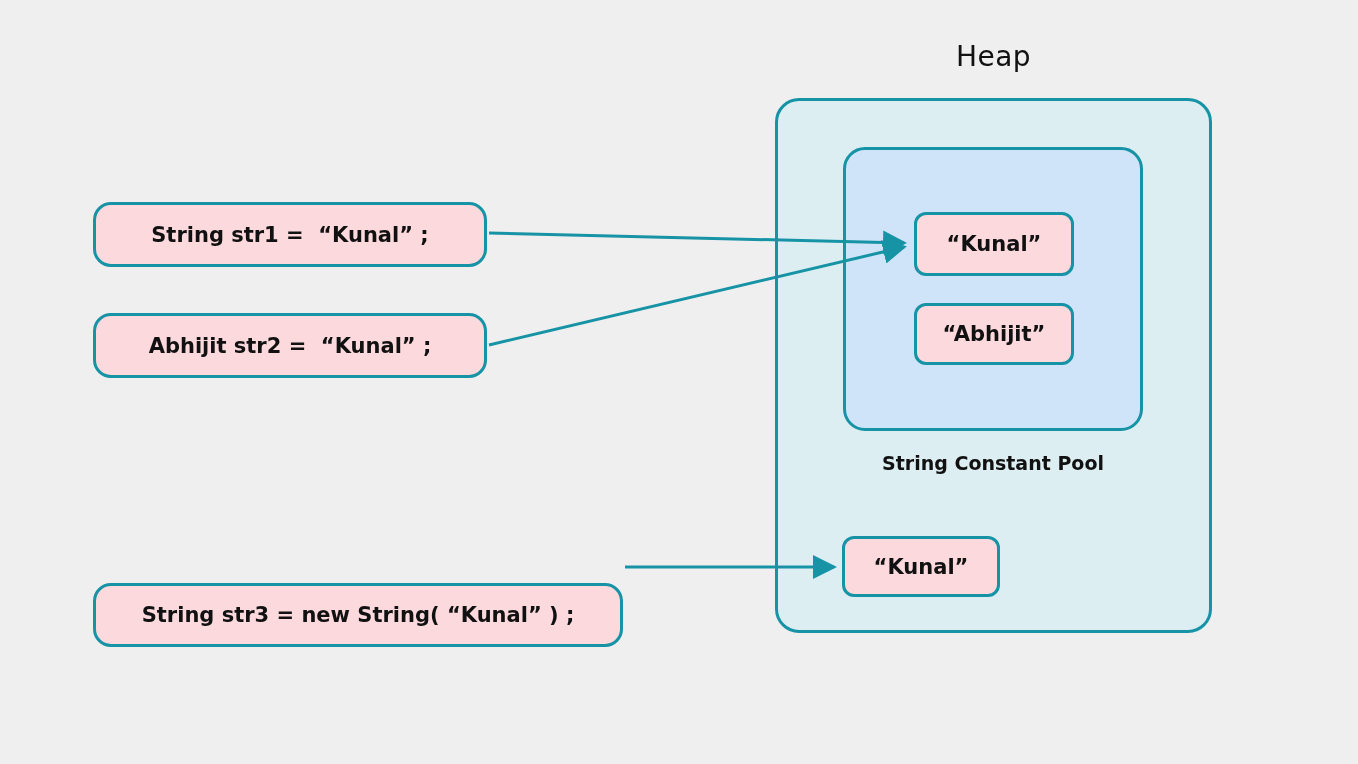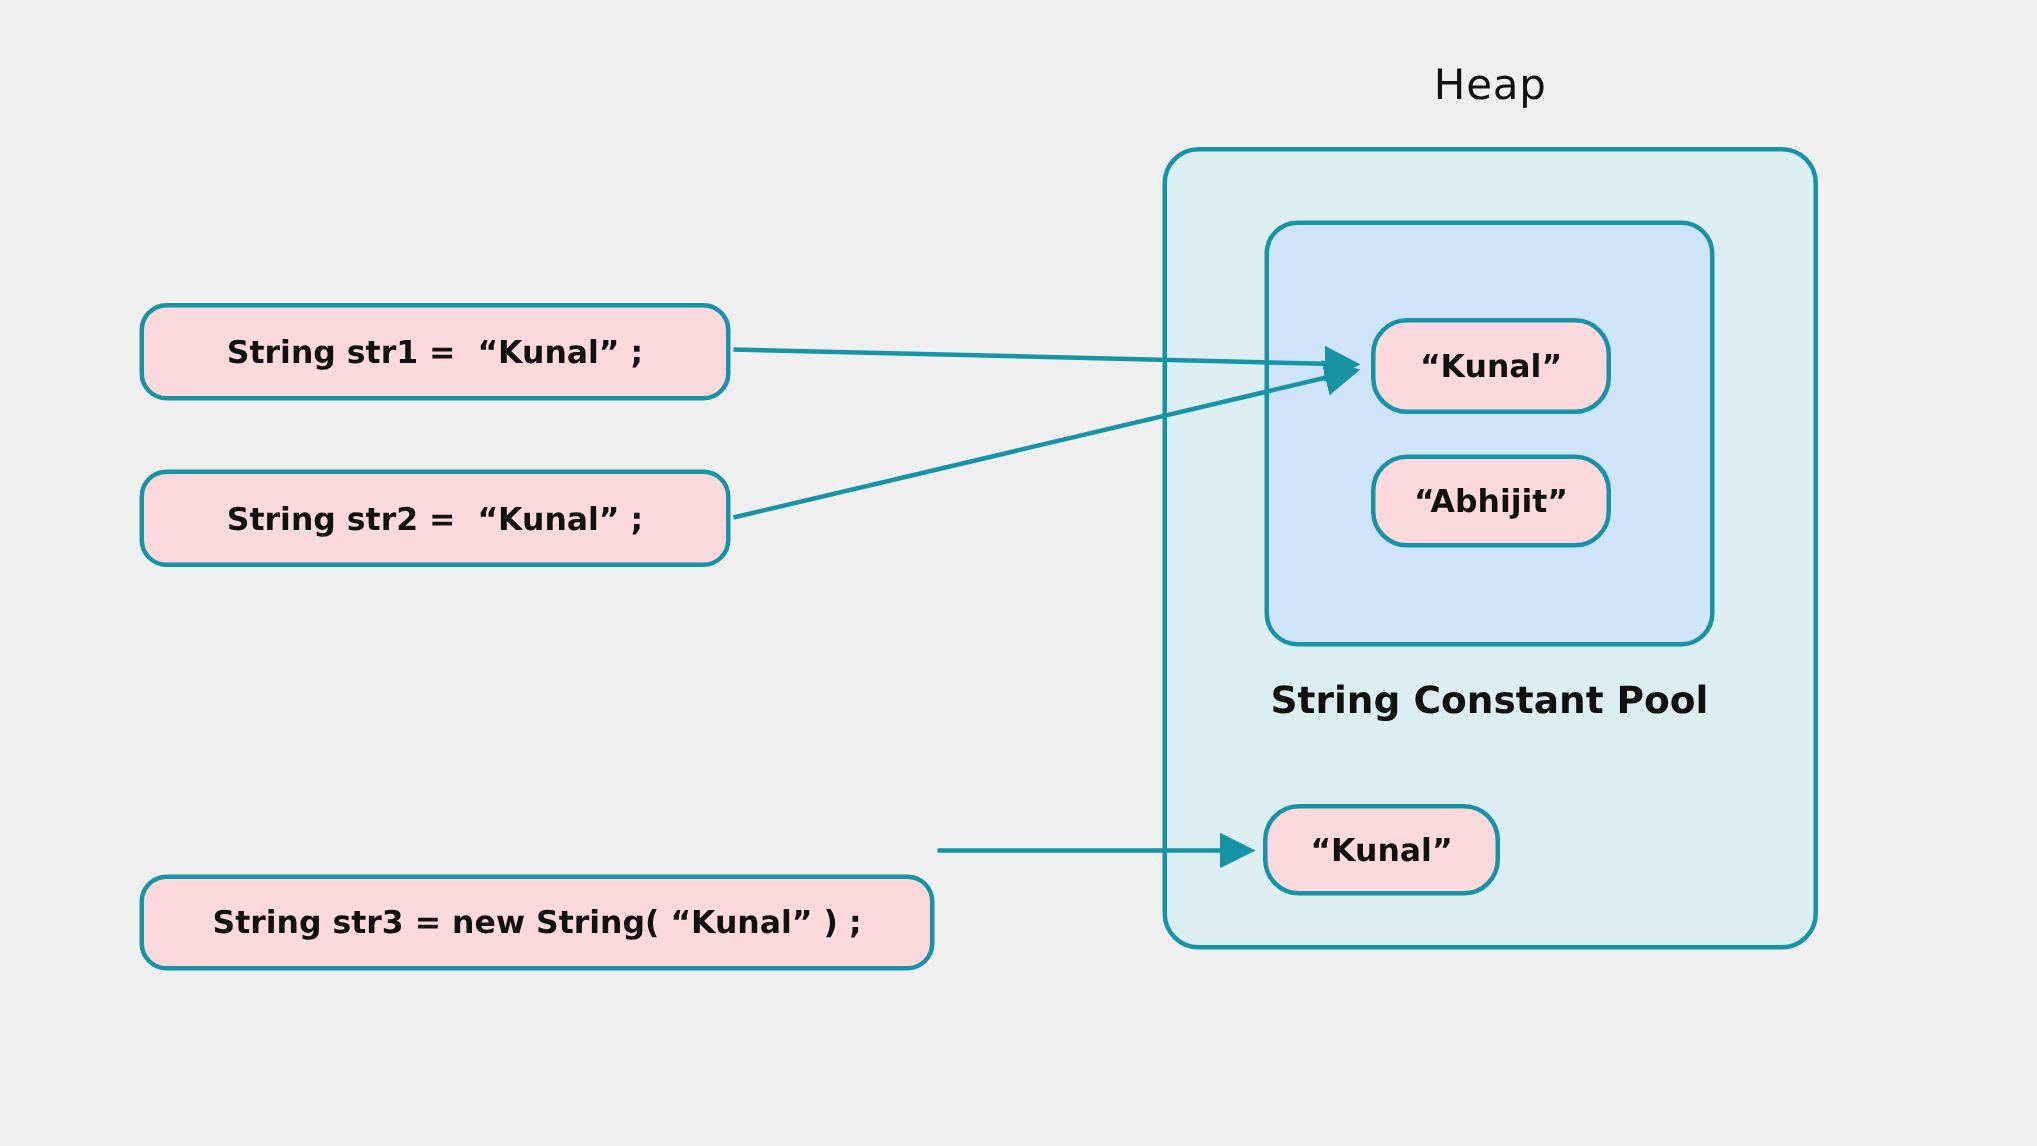--- a/index.html
+++ b/index.html
@@ -42,21 +42,21 @@
     text-align: center;
     font-size: 28px;
     font-weight: normal;
     color: #111;
     letter-spacing: 0.5px;
   }
   .pool-title {
     left: 843px; top: 452px;
     width: 300px;
     text-align: center;
-    font-size: 25px;
+    font-size: 19px;
     font-weight: bold;
     color: #111;
   }
 
   
   .pinkbox {
     background: #fcd9dd;
     border: 3px solid #1793a6;
     box-sizing: border-box;
     display: flex;
@@ -64,21 +64,21 @@
     justify-content: center;
     font-weight: bold;
     color: #111;
     white-space: pre;
   }
   .code-box {
     border-radius: 18px;
     font-size: 21px;
   }
   .str-box {
-    border-radius: 24px;
+    border-radius: 12px;
     font-size: 21px;
   }
   #code1 { left: 93px;  top: 202px; width: 394px; height: 65px; }
   #code2 { left: 93px;  top: 313px; width: 394px; height: 65px; }
   #code3 { left: 93px;  top: 535px; width: 530px; height: 64px; margin-top: 48px; }
 
   #pool-kunal   { left: 914px; top: 212px; width: 160px; height: 64px; }
   #pool-abhijit { left: 914px; top: 303px; width: 160px; height: 62px; }
   #heap-kunal   { left: 842px; top: 536px; width: 158px; height: 61px; }
 
@@ -99,21 +99,21 @@
 
   <div class="abs pool-box"></div>
   <div class="abs pool-title">String Constant Pool</div>
 
   <div id="pool-kunal" class="abs pinkbox str-box">“Kunal”</div>
   <div id="pool-abhijit" class="abs pinkbox str-box">“Abhijit”</div>
 
   <div id="heap-kunal" class="abs pinkbox str-box">“Kunal”</div>
 
   <div id="code1" class="abs pinkbox code-box">String str1 =  “Kunal” ;</div>
-  <div id="code2" class="abs pinkbox code-box">String str2 =  “Kunal” ;</div>
+  <div id="code2" class="abs pinkbox code-box">Abhijit str2 =  “Kunal” ;</div>
   <div id="code3" class="abs pinkbox code-box">String str3 = new String( “Kunal” ) ;</div>
 
   <svg id="arrows" class="abs" viewBox="0 0 1358 764" xmlns="http://www.w3.org/2000/svg">
     <defs>
       <marker id="arrowhead" markerWidth="8" markerHeight="8" refX="7" refY="4" orient="auto" markerUnits="strokeWidth">
         <path d="M0,0 L8,4 L0,8 Z" fill="#1793a6"></path>
       </marker>
     </defs>
     <line x1="489" y1="233" x2="904" y2="243" stroke="#1793a6" stroke-width="3" marker-end="url(#arrowhead)"></line>
     <line x1="489" y1="345" x2="904" y2="247" stroke="#1793a6" stroke-width="3" marker-end="url(#arrowhead)"></line>

